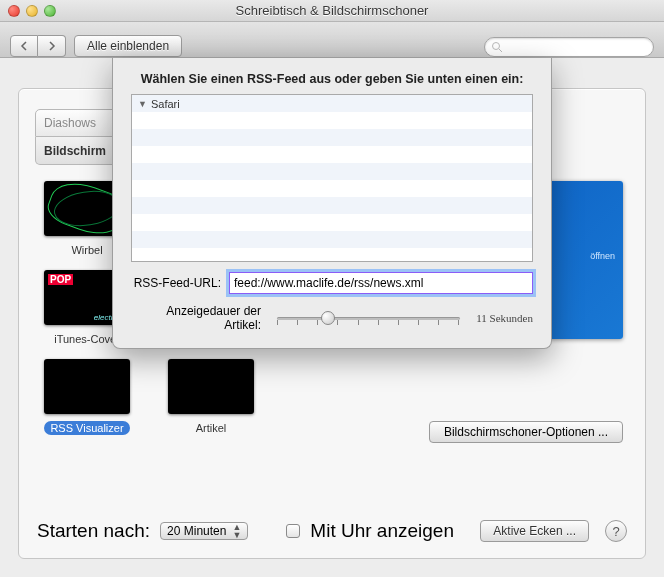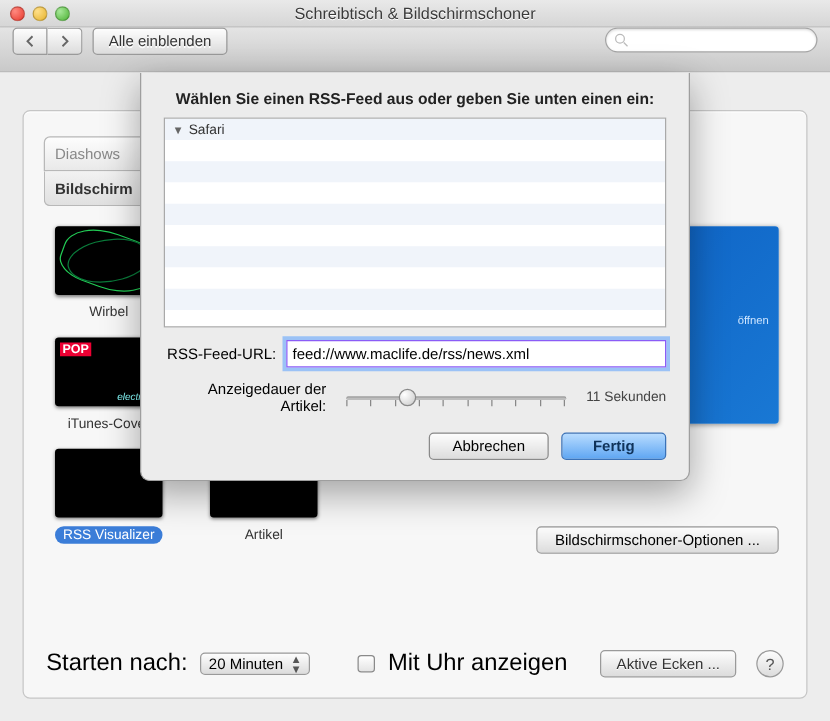--- a/index.html
+++ b/index.html
@@ -8,21 +8,21 @@
   
   .titlebar { height: 22px; background: linear-gradient(#e9e9e9,#d6d6d6); border-bottom: 1px solid #b5b5b5; display:flex; align-items:center; position:relative; }
   .traffic { display:flex; gap:6px; margin-left:8px; }
   .tl { width:12px; height:12px; border-radius:50%; border:1px solid rgba(0,0,0,.2); }
   .tl.red{background:radial-gradient(circle at 30% 30%,#ff8a80,#e83a2e);} 
   .tl.yellow{background:radial-gradient(circle at 30% 30%,#ffe08a,#e6b32e);} 
   .tl.green{background:radial-gradient(circle at 30% 30%,#a8e89a,#4db334);} 
   .titlebar .title { position:absolute; left:0; right:0; text-align:center; font-size:13px; color:#3a3a3a; text-shadow:0 1px 0 #fff; }
 
   
-  .toolbar { height:36px; background:linear-gradient(#e4e4e4,#c9c9c9); border-bottom:1px solid #a9a9a9; display:flex; align-items:flex-start; padding:0 10px; gap:8px; }
+  .toolbar { height:36px; background:linear-gradient(#e4e4e4,#c9c9c9); border-bottom:1px solid #a9a9a9; display:flex; align-items:flex-end; padding:0 10px; gap:8px; }
   .navgroup { display:flex; }
   .navbtn { width:28px; height:22px; background:linear-gradient(#fdfdfd,#dcdcdc); border:1px solid #9a9a9a; display:flex; align-items:center; justify-content:center; font-size:11px; color:#6a6a6a; }
   .navbtn:first-child{border-radius:4px 0 0 4px;}
   .navbtn:last-child{border-left:none;border-radius:0 4px 4px 0;}
   .pillbtn { height:22px; padding:0 12px; background:linear-gradient(#fdfdfd,#dcdcdc); border:1px solid #9a9a9a; border-radius:4px; font-size:12px; color:#333; text-shadow:0 1px 0 #fff; display:flex; align-items:center; }
   .searchbox { margin-left:auto; width:170px; height:20px; border:1px solid #a5a5a5; border-radius:10px; background:#fff; display:flex; align-items:center; padding:0 6px; gap:4px; box-shadow:inset 0 1px 2px rgba(0,0,0,.15);}
   .searchbox svg{opacity:.5;}
 
   
   .content { position:absolute; top:58px; left:0; right:0; bottom:0; background:#ededed; }
@@ -74,21 +74,21 @@
   .listbox .row:nth-child(odd){background:#f0f4fa;}
   .listbox .row:nth-child(even){background:#fff;}
   .listbox .disclosure{margin-right:4px;font-size:9px;color:#666;}
   .formrow{display:flex;align-items:center;margin-top:10px;gap:8px;}
   .formrow .flabel{font-size:12px;width:130px;text-align:right;}
   .urlinput{flex:1;height:22px;border:1px solid #8b5cf6;border-radius:0;background:#fff;font-size:12px;padding:0 4px;box-shadow:0 0 0 3px rgba(90,160,255,.55);outline:none;}
   .slider{flex:1;position:relative;height:20px;margin:0 8px;}
   .slider .track{position:absolute;left:0;right:0;top:9px;height:3px;background:#bdbdbd;border-radius:2px;box-shadow:inset 0 1px 0 rgba(0,0,0,.2);}
   .slider .tick{position:absolute;top:12px;width:1px;height:5px;background:#888;}
   .slider .knob{position:absolute;top:3px;width:14px;height:14px;border-radius:50%;background:radial-gradient(circle at 30% 30%,#fff,#c9c9c9);border:1px solid #888;}
-  .sval{font-size:11px;color:#444;white-space:nowrap;}
+  .sval{font-size:11px;color:#444;white-space:nowrap;font-family:Liberation Serif, serif;}
   .sheetbtns{display:flex;justify-content:flex-end;gap:10px;margin-top:14px;}
   .btn{height:22px;padding:0 18px;border:1px solid #8a8a8a;border-radius:4px;background:linear-gradient(#fdfdfd,#dcdcdc);font-size:12px;display:flex;align-items:center;}
   .btn.primary{background:linear-gradient(#b8dcff,#5fa6f2);border-color:#3a72b8;color:#10335a;font-weight:bold;min-width:84px;justify-content:center;}
 </style>
 </head>
 <body>
 
 <div class="titlebar">
   <div class="traffic">
     <div class="tl red"></div>
@@ -216,17 +216,13 @@
         <div class="tick" style="left:55%"></div>
       <div class="tick" style="left:66%"></div>
         <div class="tick" style="left:77%"></div>
         <div class="tick" style="left:88%"></div>
         <div class="tick" style="left:99%"></div>
       <div class="knob" style="left:24%"></div>
     </div>
     <span class="sval">11 Sekunden</span>
   </div>
 
-  <div class="sheetbtns">
-    <div class="btn">Abbrechen</div>
-    <div class="btn primary">Fertig</div>
-  </div>
 </div>
 
 </body></html>

